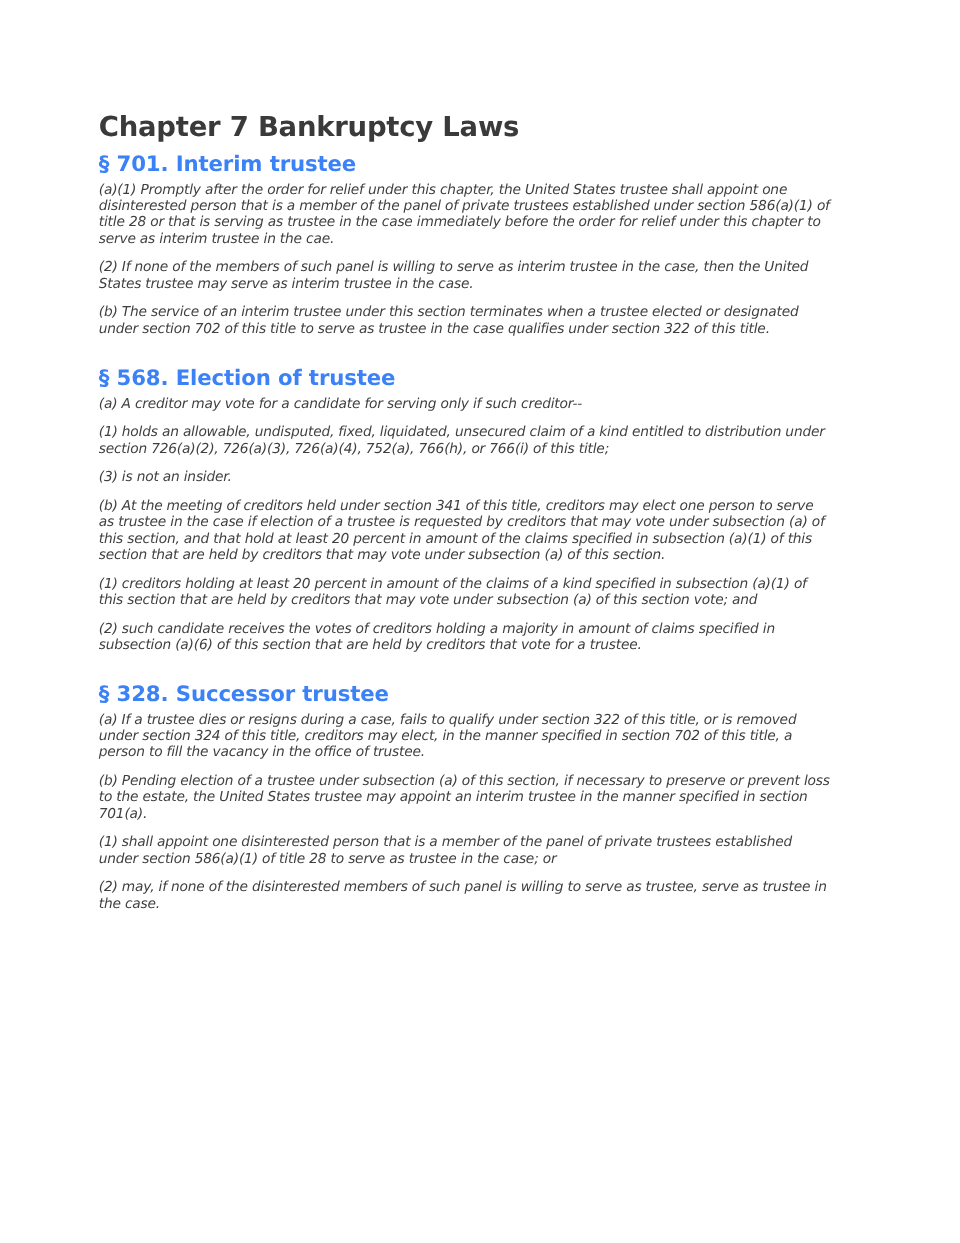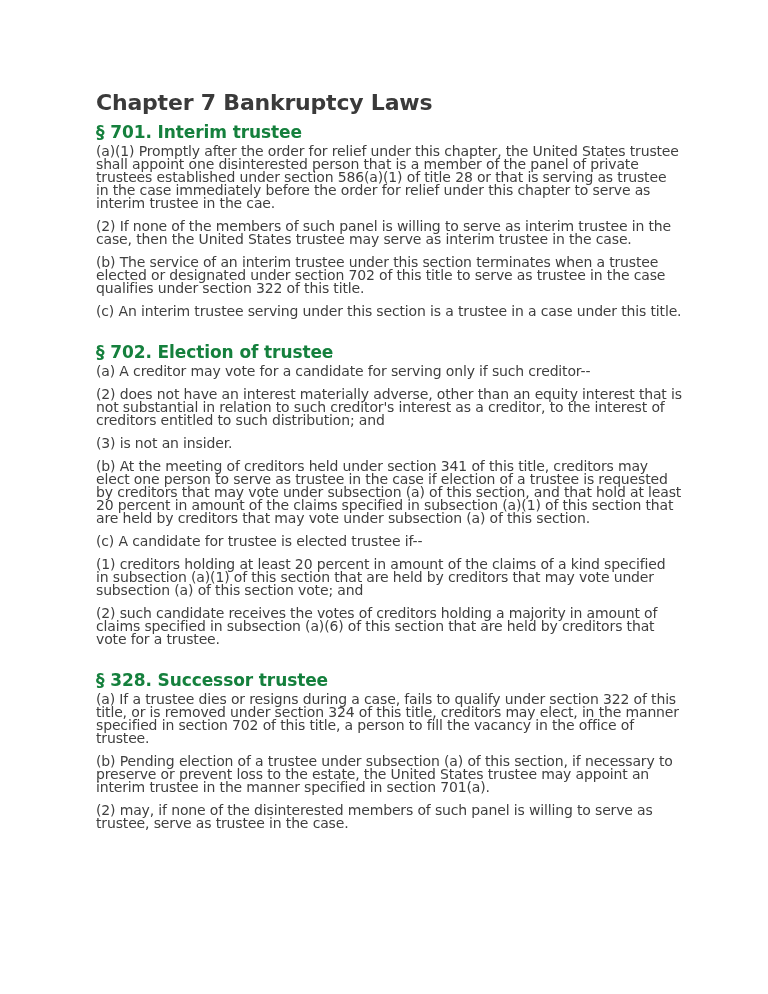--- a/index.html
+++ b/index.html
@@ -10,76 +10,76 @@
     body {
       width: 768px;
       height: 994px;
       position: relative;
       overflow: hidden;
       font-family: "DejaVu Sans", sans-serif;
       color: #3c3c3c;
     }
     .page {
       position: absolute;
-      left: 96px;
+      left: 79px;
       top: 88px;
       width: 586px;
     }
     h1.chapter-title {
       margin: 0;
       font-size: 22px;
       font-weight: bold;
       line-height: 30px;
       color: #3a3a3a;
       letter-spacing: -0.2px;
     }
     h2.section-title {
       margin: 0;
       font-size: 17px;
       font-weight: bold;
       line-height: 24px;
-      color: #15803d;
+      color: #3b82f6;
       letter-spacing: -0.1px;
     }
     .section { margin: 0; }
     .section + .section { margin-top: 22px; }
     .section.first { margin-top: 2px; }
     p.para {
       margin: 0 0 10px 0;
-      font-size: 14px;
+      font-size: 11px;
       line-height: 13px;
       color: #3f3f3f;
       letter-spacing: -0.15px;
+      font-style: italic;
     }
     p.para.first-para { margin-top: 1px; }
   </style>
 </head>
 <body>
 
 <div class="page">
   <h1 class="chapter-title">Chapter 7 Bankruptcy Laws</h1>
 
   <div class="section first">
     <h2 class="section-title">§ 701. Interim trustee</h2>
     <p class="para first-para">(a)(1) Promptly after the order for relief under this chapter, the United States trustee shall appoint one disinterested person that is a member of the panel of private trustees established under section 586(a)(1) of title 28 or that is serving as trustee in the case immediately before the order for relief under this chapter to serve as interim trustee in the cae.</p>
     <p class="para">(2) If none of the members of such panel is willing to serve as interim trustee in the case, then the United States trustee may serve as interim trustee in the case.</p>
     <p class="para">(b) The service of an interim trustee under this section terminates when a trustee elected or designated under section 702 of this title to serve as trustee in the case qualifies under section 322 of this title.</p>
-    <p class="para">(c) An interim trustee serving under this section is a trustee in a case under this title.</p>
   </div>
 
   <div class="section">
-    <h2 class="section-title">§ 702. Election of trustee</h2>
+    <h2 class="section-title">§ 568. Election of trustee</h2>
     <p class="para first-para">(a) A creditor may vote for a candidate for serving only if such creditor--</p>
-    <p class="para">(2) does not have an interest materially adverse, other than an equity interest that is not substantial in relation to such creditor's interest as a creditor, to the interest of creditors entitled to such distribution; and</p>
+    <p class="para">(1) holds an allowable, undisputed, fixed, liquidated, unsecured claim of a kind entitled to distribution under section 726(a)(2), 726(a)(3), 726(a)(4), 752(a), 766(h), or 766(i) of this title;</p>
     <p class="para">(3) is not an insider.</p>
     <p class="para">(b) At the meeting of creditors held under section 341 of this title, creditors may elect one person to serve as trustee in the case if election of a trustee is requested by creditors that may vote under subsection (a) of this section, and that hold at least 20 percent in amount of the claims specified in subsection (a)(1) of this section that are held by creditors that may vote under subsection (a) of this section.</p>
-    <p class="para">(c) A candidate for trustee is elected trustee if--</p>
     <p class="para">(1) creditors holding at least 20 percent in amount of the claims of a kind specified in subsection (a)(1) of this section that are held by creditors that may vote under subsection (a) of this section vote; and</p>
     <p class="para">(2) such candidate receives the votes of creditors holding a majority in amount of claims specified in subsection (a)(6) of this section that are held by creditors that vote for a trustee.</p>
   </div>
 
   <div class="section">
     <h2 class="section-title">§ 328. Successor trustee</h2>
     <p class="para first-para">(a) If a trustee dies or resigns during a case, fails to qualify under section 322 of this title, or is removed under section 324 of this title, creditors may elect, in the manner specified in section 702 of this title, a person to fill the vacancy in the office of trustee.</p>
     <p class="para">(b) Pending election of a trustee under subsection (a) of this section, if necessary to preserve or prevent loss to the estate, the United States trustee may appoint an interim trustee in the manner specified in section 701(a).</p>
+    <p class="para">(1) shall appoint one disinterested person that is a member of the panel of private trustees established under section 586(a)(1) of title 28 to serve as trustee in the case; or</p>
     <p class="para">(2) may, if none of the disinterested members of such panel is willing to serve as trustee, serve as trustee in the case.</p>
   </div>
 </div>
 
 </body></html>

